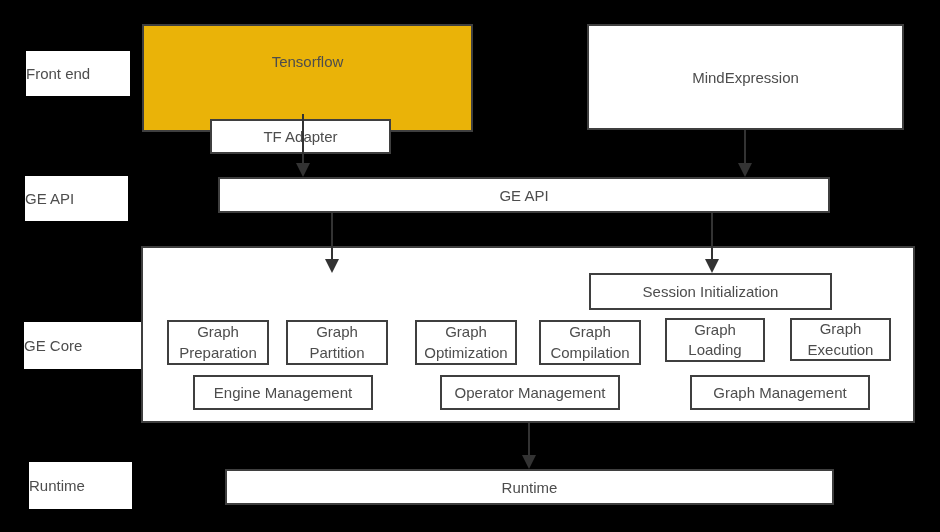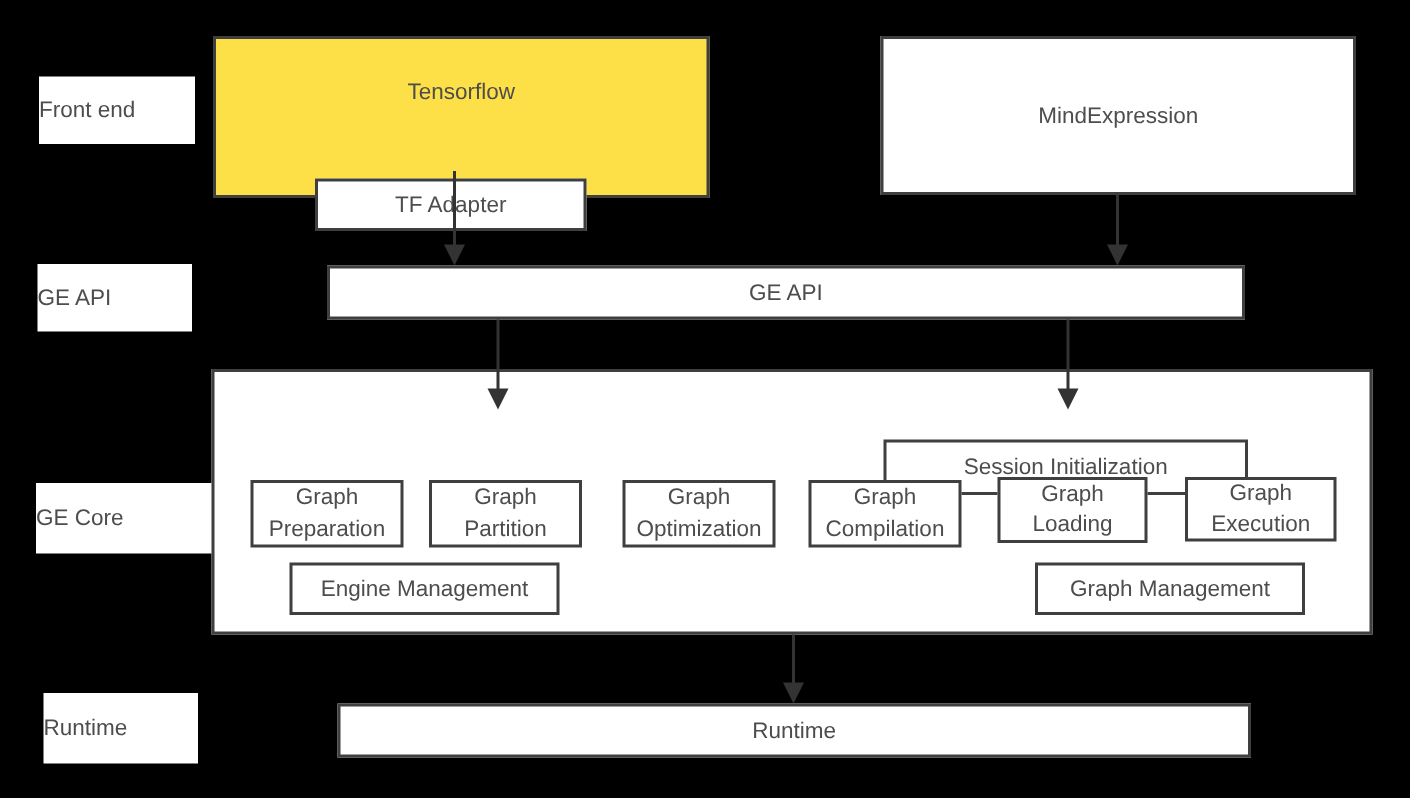--- a/index.html
+++ b/index.html
@@ -50,31 +50,31 @@
     border-left: 7px solid transparent;
     border-right: 7px solid transparent;
     border-top: 14px solid #333333;
   }
   
   #lbl-frontend { left: 26px; top: 51px;  width: 104px; height: 45px; }
   #lbl-geapi    { left: 25px; top: 176px; width: 103px; height: 45px; }
   #lbl-gecore   { left: 24px; top: 322px; width: 121px; height: 47px; }
   #lbl-runtime  { left: 29px; top: 462px; width: 103px; height: 47px; }
 
-  #box-tensorflow { left: 142px; top: 24px; width: 331px; height: 108px; background:#fde047; }
+  #box-tensorflow { left: 142px; top: 24px; width: 331px; height: 108px; background:#eab308; }
   #tensorflow-title { left: 0; top: 27px; width: 100%; text-align: center; }
   #box-tfadapter { left: 66px; top: 53px; width: 181px; height: 35px; background:#ffffff;margin-top:40px; }
 
   #box-mindexpression { left: 587px; top: 24px; width: 317px; height: 106px; }
 
   #bar-geapi { left: 218px; top: 177px; width: 612px; height: 36px; }
 
   #box-gecore { left: 141px; top: 246px; width: 774px; height: 177px; background:#ffffff; }
   #box-gecore-init   { left: 69px;  top: 25px; width: 243px; height: 37px; }
-  #box-session-init  { left: 446px; top: 25px; width: 243px; height: 37px; margin-top: 20px; }
+  #box-session-init  { left: 446px; top: 25px; width: 243px; height: 37px; }
   #box-graph-prep    { left: 24px;  top: 72px; width: 102px; height: 45px; }
   #box-graph-part    { left: 143px; top: 72px; width: 102px; height: 45px; }
   #box-graph-opt     { left: 272px; top: 72px; width: 102px; height: 45px; }
   #box-graph-comp    { left: 396px; top: 72px; width: 102px; height: 45px; }
   #box-graph-load    { left: 522px; top: 70px; width: 100px; height: 44px; }
   #box-graph-exec    { left: 647px; top: 70px; width: 101px; height: 43px; }
   #box-engine-mgmt   { left: 50px;  top: 127px; width: 180px; height: 35px; }
   #box-operator-mgmt { left: 297px; top: 127px; width: 180px; height: 35px; }
   #box-graph-mgmt    { left: 547px; top: 127px; width: 180px; height: 35px; }
 
@@ -142,20 +142,23 @@
   <div class="abs bordered whitebox two-line" id="box-graph-load">
     <span>Graph Loading</span>
   </div>
   <div class="abs bordered whitebox two-line" id="box-graph-exec">
     <span>Graph Execution</span>
   </div>
 
   <div class="abs bordered whitebox" id="box-engine-mgmt">
     <span>Engine Management</span>
   </div>
+  <div class="abs bordered whitebox" id="box-operator-mgmt">
+    <span>Operator Management</span>
+  </div>
   <div class="abs bordered whitebox" id="box-graph-mgmt">
     <span>Graph Management</span>
   </div>
 </div>
 
 <div class="abs bordered whitebox" id="bar-runtime">
   <span>Runtime</span>
 </div>
 
 <div class="arrow-line" id="a1-line"></div>

